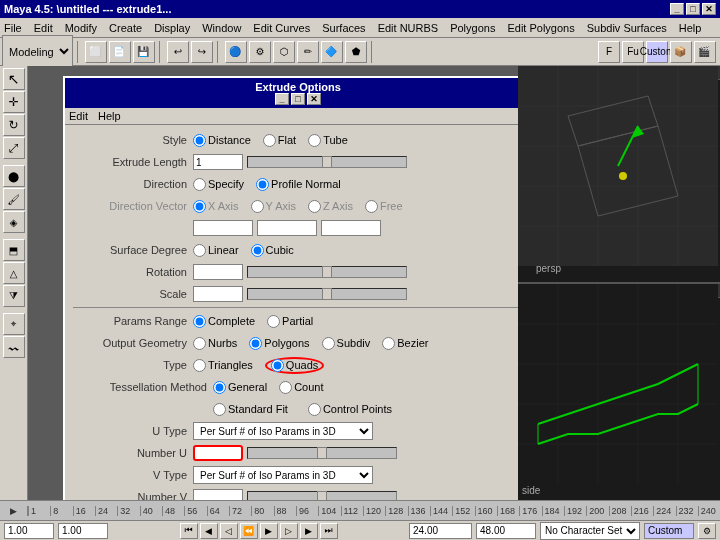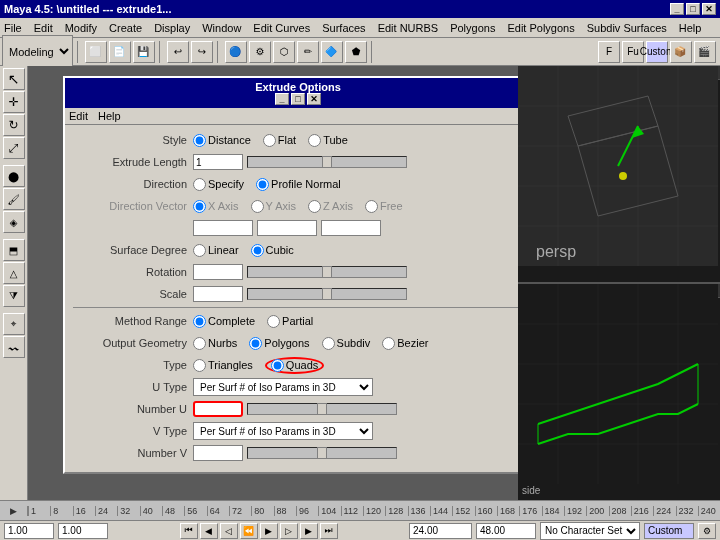--- a/index.html
+++ b/index.html
@@ -41,21 +41,21 @@
     .section-title { font-size: 11px; font-weight: bold; color: #000; margin: 4px 0 2px 0; }
     .gray-text { color: #888; }
     select.form-select { height: 18px; font-size: 10px; background: #fff; border: 1px solid #808080; padding: 0 2px; width: 180px; }
 
     
     #right-panels { flex: 1; display: flex; flex-direction: column; }
     #panel-top { flex: 1; background: #1a1a1a; position: relative; overflow: hidden; }
     #panel-bottom { flex: 1; background: #1a1a1a; position: relative; overflow: hidden; border-top: 2px solid #555; }
     .panel-header { background: #333; color: #ccc; font-size: 10px; padding: 1px 4px; border-bottom: 1px solid #555; display: flex; gap: 8px; }
     .panel-header span { cursor: pointer; }
-    .persp-label { position: absolute; bottom: 21px; left: 4px; color: #aaa; font-size: 16px; padding-left: 14px; }
+    .persp-label { position: absolute; bottom: 8px; left: 4px; color: #aaa; font-size: 10px; padding-left: 14px; }
     .side-label { position: absolute; bottom: 4px; left: 4px; color: #aaa; font-size: 10px; }
 
     
     .grid-svg { position: absolute; top: 0; left: 0; }
 
     
     #timeline { height: 20px; background: #c0c0c0; border-top: 1px solid #808080; display: flex; align-items: center; overflow: hidden; }
     .tl-tick { font-size: 9px; color: #333; border-left: 1px solid #808080; padding-left: 2px; flex: 1; height: 100%; display: flex; align-items: center; }
     
     
@@ -250,21 +250,21 @@
 
           <div class="form-row">
             <div class="form-label">Scale</div>
             <input type="text" class="form-input-sm" style="">
             <input type="range" class="slider" style="width: 160px; margin-left: 4px;" value="50">
           </div>
 
           <hr style="border:none; border-top:1px solid #888; margin:4px 0;">
 
           <div class="form-row">
-            <div class="form-label">Method Range</div>
+            <div class="form-label">Params Range</div>
             <div class="radio-group">
               <label class="radio-item">
                 <input type="radio" name="crange" checked="" style=""> 
                   <span>Complete</span>
               </label>
               <label class="radio-item">
                 <input type="radio" name="crange" style=""> 
                   <span>Partial</span>
               </label>
             </div>
@@ -299,20 +299,46 @@
                 <input type="radio" name="type" style=""> 
                   <span>Triangles</span>
               </label>
               <label class="radio-item" style="border:2px solid red; border-radius:50%; padding:0 4px;">
                 <input type="radio" name="type" checked="" style=""> 
                   <span>Quads</span>
               </label>
             </div>
           </div>
 
+          <div class="form-row">
+            <div class="form-label-wide">Tessellation Method</div>
+            <div class="radio-group">
+              <label class="radio-item">
+                <input type="radio" name="tmethod" checked="" style=""> 
+                  <span>General</span>
+              </label>
+              <label class="radio-item">
+                <input type="radio" name="tmethod" style=""> 
+                  <span>Count</span>
+              </label>
+            </div>
+          </div>
+          <div class="form-row">
+            <div class="form-label-wide"></div>
+            <div style="display:flex; gap:20px;">
+              <label class="radio-item">
+                <input type="radio" name="tmethod" style=""> 
+                  <span>Standard Fit</span>
+              </label>
+              <label class="radio-item">
+                <input type="radio" name="tmethod" style=""> 
+                  <span>Control Points</span>
+              </label>
+            </div>
+          </div>
 
 
           <div class="form-row">
             <div class="form-label">U Type</div>
             <select class="form-select">
               <option>Per Surf # of Iso Params in 3D</option>
             </select>
           </div>
 
           <div class="form-row">

